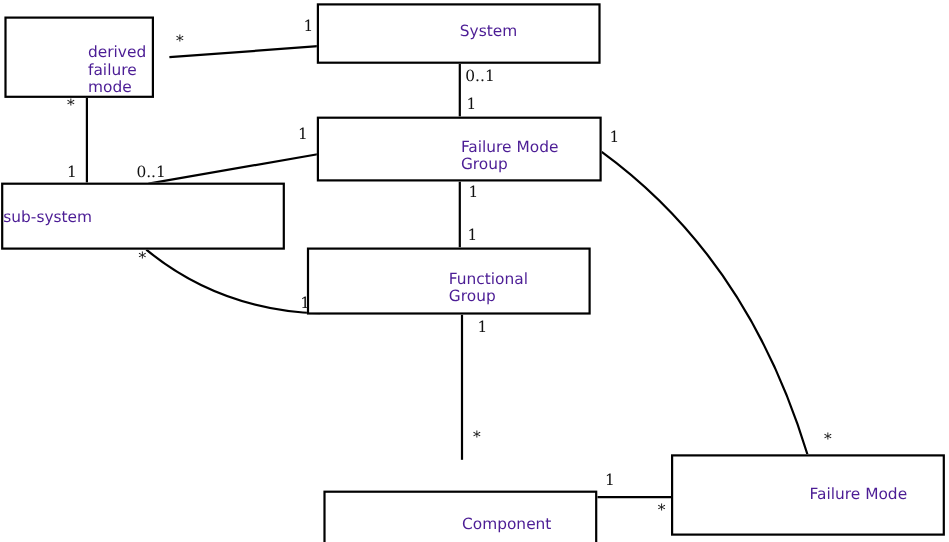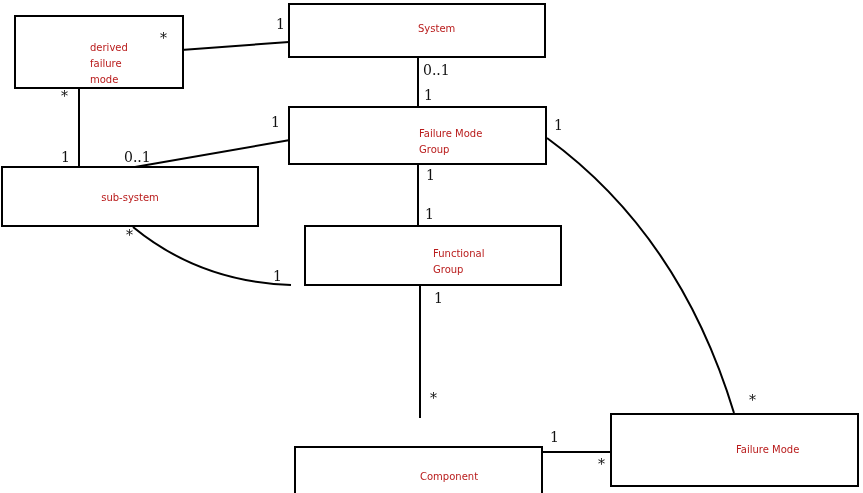--- a/index.html
+++ b/index.html
@@ -29,23 +29,23 @@
   }
   .box {
     position: absolute;
     box-sizing: border-box;
     border: 2px solid #000000;
     background: #ffffff;
     z-index: 2;
   }
   .box-label {
     position: absolute;
-    font-size: 10px;
+    font-size: 14px;
     line-height: 16px;
-    color: #b91c1c;
+    color: #4c1d95;
     white-space: pre-line;
   }
   .mult {
     position: absolute;
     font-family: "DejaVu Serif", serif;
     font-size: 14px;
     line-height: 14px;
     color: #111111;
     z-index: 3;
     white-space: nowrap;
@@ -61,40 +61,40 @@
     <line x1="79" y1="89" x2="79" y2="166"></line>
     <line x1="135" y1="167" x2="290" y2="140"></line>
     <line x1="418" y1="58" x2="418" y2="106"></line>
     <line x1="418" y1="165" x2="418" y2="225"></line>
     <line x1="420" y1="286" x2="420" y2="418"></line>
     <path d="M133,227 Q200,282 291,285"></path>
     <path d="M547,138 Q680,235 734,413"></path>
     <line x1="543" y1="452" x2="610" y2="452"></line>
   </svg>
 
-  <div class="box" style="left:14px;top:15px;width:170px;height:74px;">
+  <div class="box" style="left:4px;top:15px;width:136px;height:74px;">
     <div class="box-label" style="left:74px;top:23px;">derived
 failure
 mode</div>
   </div>
 
   <div class="box" style="left:288px;top:3px;width:258px;height:55px;">
     <div class="box-label" style="left:128px;top:16px;">System</div>
   </div>
 
   <div class="box" style="left:288px;top:106px;width:259px;height:59px;">
     <div class="box-label" style="left:129px;top:18px;">Failure Mode
 Group</div>
   </div>
 
   <div class="box" style="left:1px;top:166px;width:258px;height:61px;">
-    <div class="box-label" style="left:0;top:22px;width:100%;text-align:center;">sub-system</div>
+    <div class="box-label" style="left:0;top:22px;width:100%;">sub-system</div>
   </div>
 
-  <div class="box" style="left:304px;top:225px;width:258px;height:61px;">
+  <div class="box" style="left:279px;top:225px;width:258px;height:61px;">
     <div class="box-label" style="left:127px;top:19px;">Functional
 Group</div>
   </div>
 
   <div class="box" style="left:294px;top:418px;width:249px;height:73px;margin-top:28px;">
     <div class="box-label" style="left:124px;top:21px;">Component</div>
   </div>
 
   <div class="box" style="left:610px;top:413px;width:249px;height:74px;">
     <div class="box-label" style="left:124px;top:27px;">Failure Mode</div>

